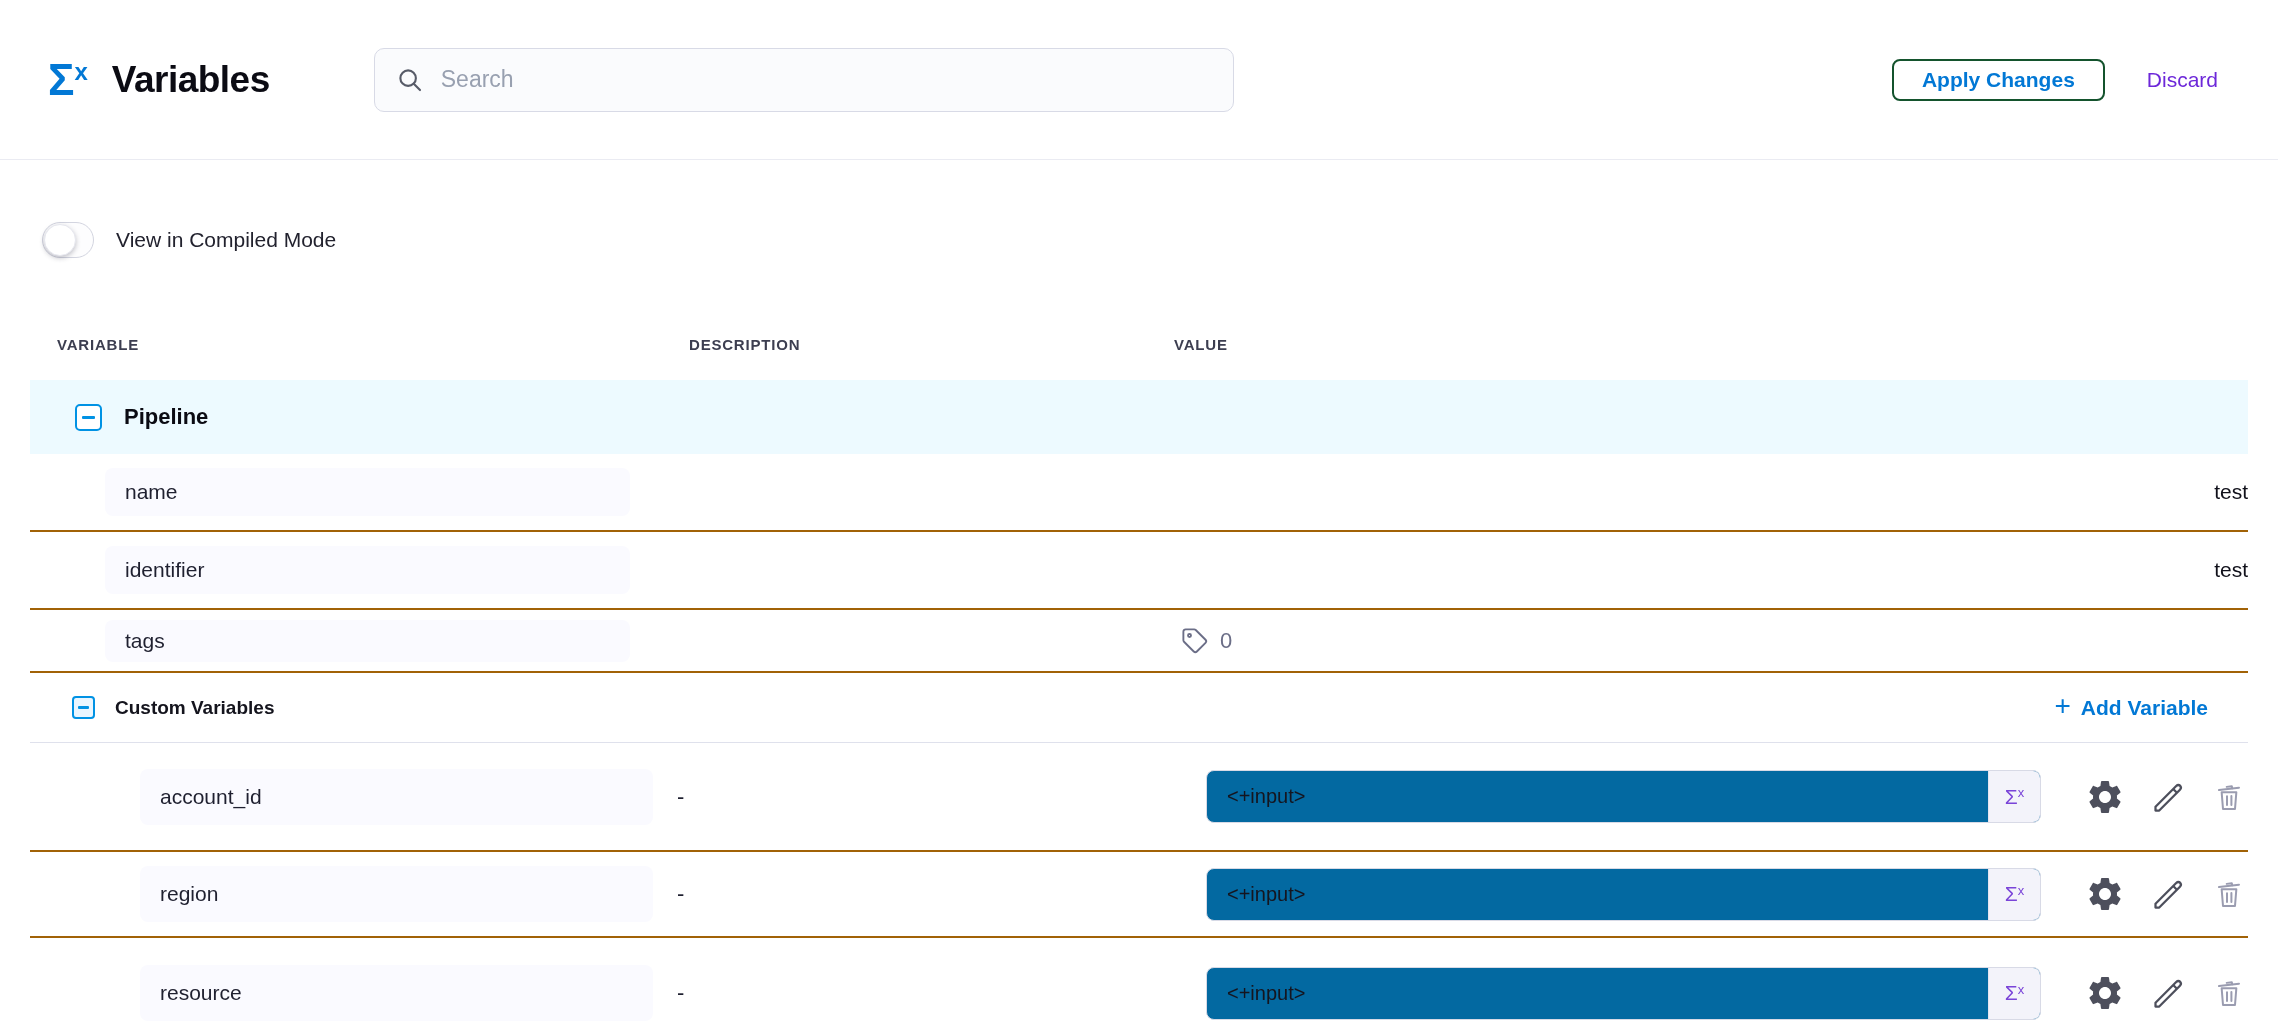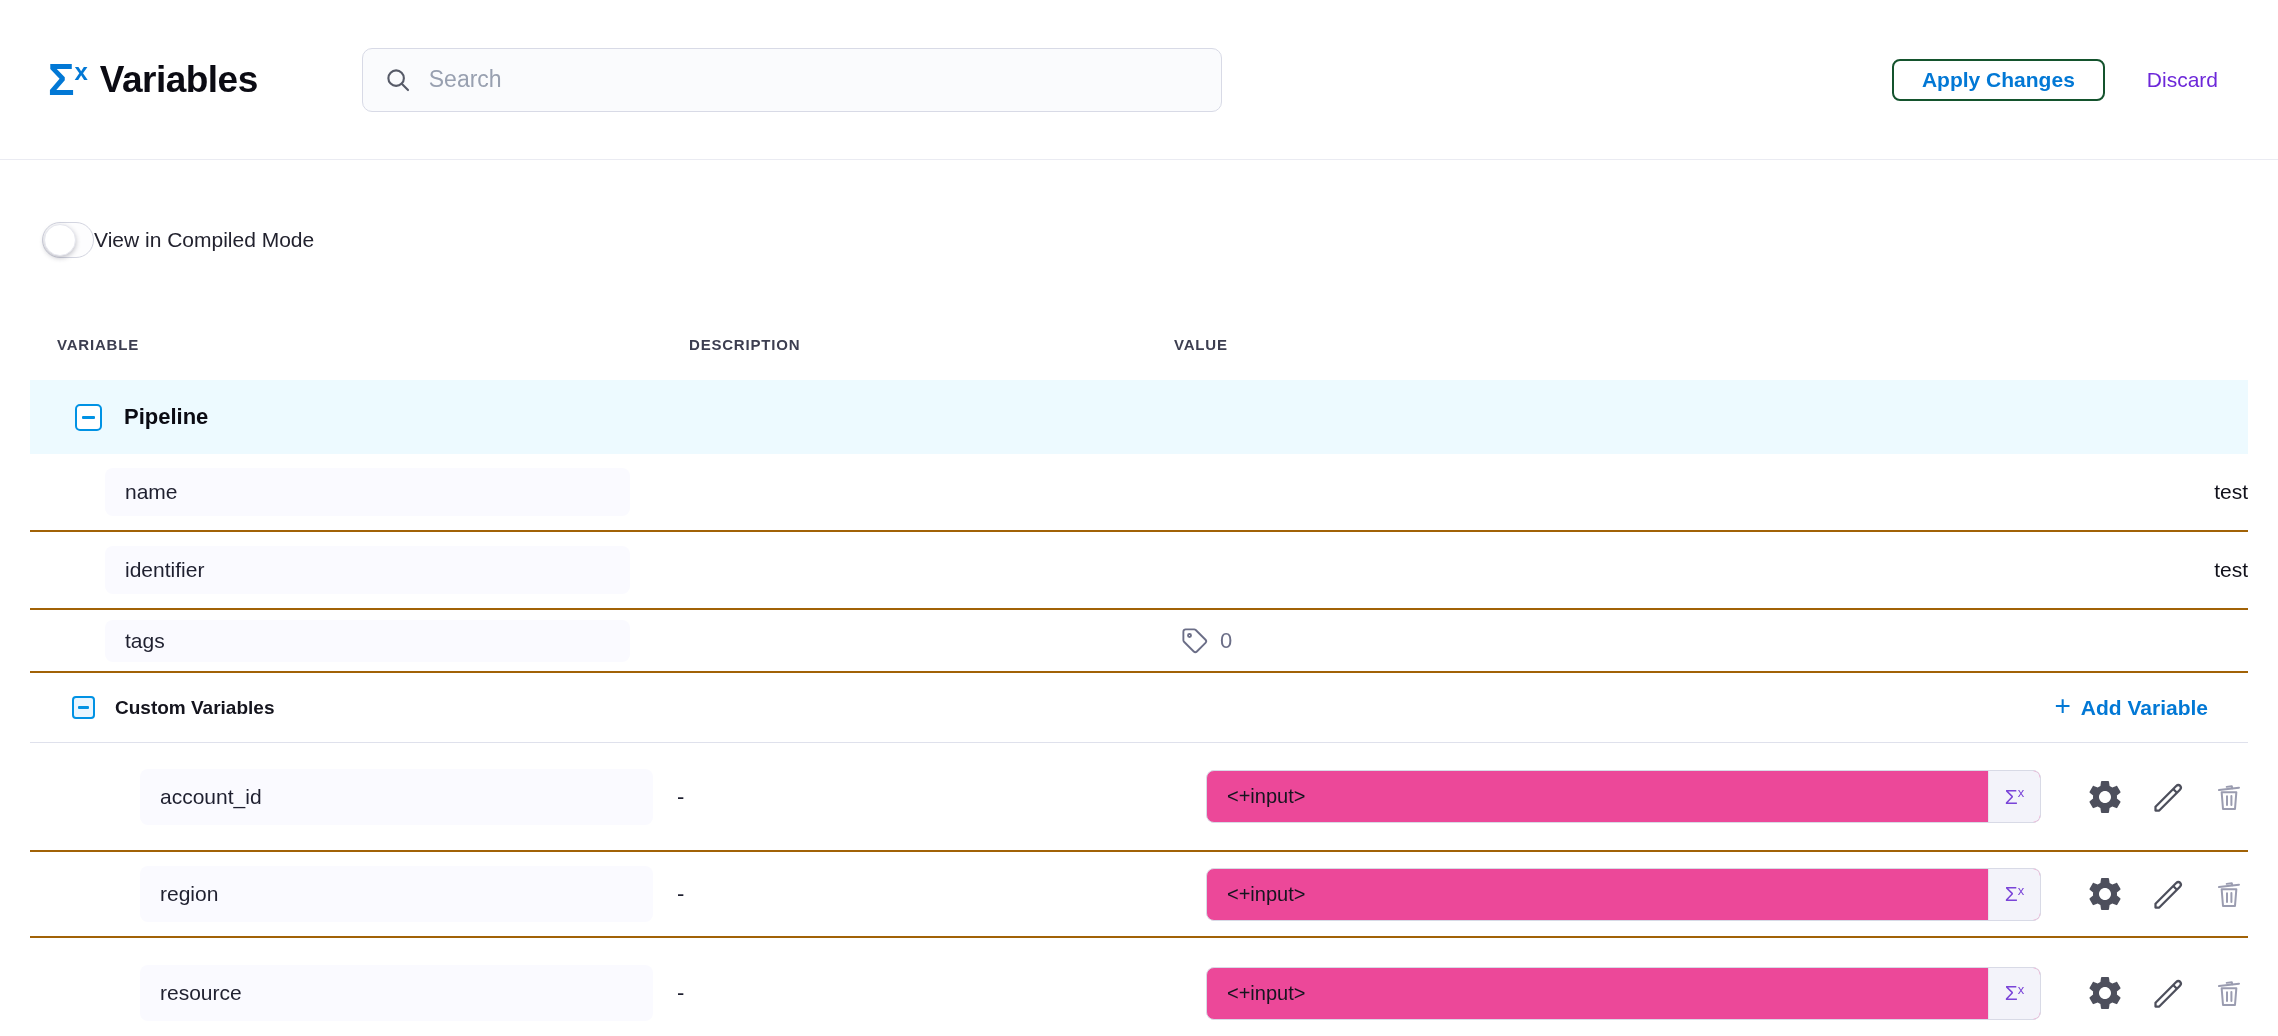--- a/index.html
+++ b/index.html
@@ -24,21 +24,21 @@
     font-size: 44px;
     line-height: 1;
     display: flex;
     align-items: flex-start;
   }
   .brand-icon .sup-x { font-size: 24px; font-weight: 800; margin-top: 2px; }
   .page-title {
     font-size: 37px;
     font-weight: 700;
     color: #0b0b13;
-    margin-left: 12px;
+    margin-left: 24px;
     letter-spacing: -0.5px;
   }
   .search-wrap {
     margin-left: 104px;
     width: 860px;
     height: 64px;
     background: #fafbfd;
     border: 1px solid #d8dae6;
     border-radius: 10px;
     display: flex;
@@ -81,20 +81,21 @@
   }
 
   
   .main { padding: 0 30px; }
 
   .toggle-row {
     margin-top: 62px;
     padding-left: 12px;
     display: flex;
     align-items: center;
+    gap: 22px;
   }
   .toggle {
     width: 52px;
     height: 36px;
     border-radius: 18px;
     background: #fdfdfe;
     border: 1px solid #d3d5e0;
     position: relative;
     cursor: pointer;
     flex: 0 0 auto;
@@ -199,21 +200,21 @@
   }
   .add-variable .plus { font-size: 28px; font-weight: 400; line-height: 1; margin-top: -3px; }
 
   .value-cell { display: flex; align-items: center; }
   .value-input-wrap {
     margin-left: 32px;
     width: 835px;
     height: 53px;
     border: 1px solid #d8dae6;
     border-radius: 8px;
-    background: #ec4899;
+    background: #0369a1;
     display: flex;
     align-items: stretch;
     overflow: hidden;
   }
   .value-input {
     flex: 1;
     border: none;
     outline: none;
     background: transparent;
     font-family: "Liberation Sans", sans-serif;

